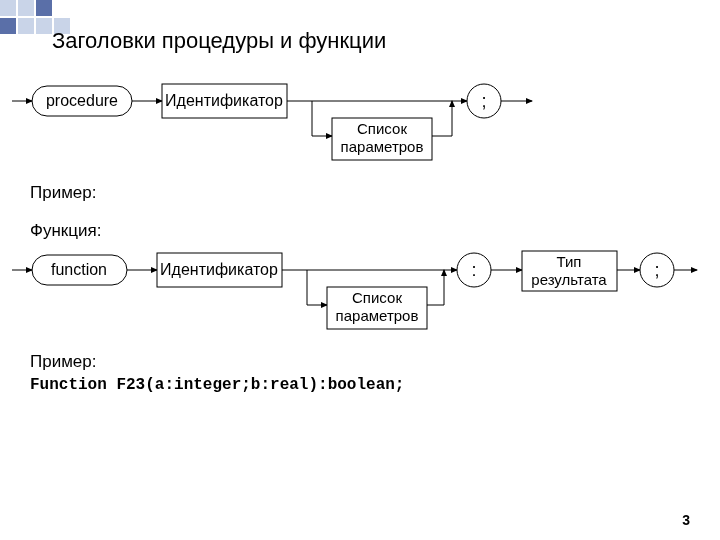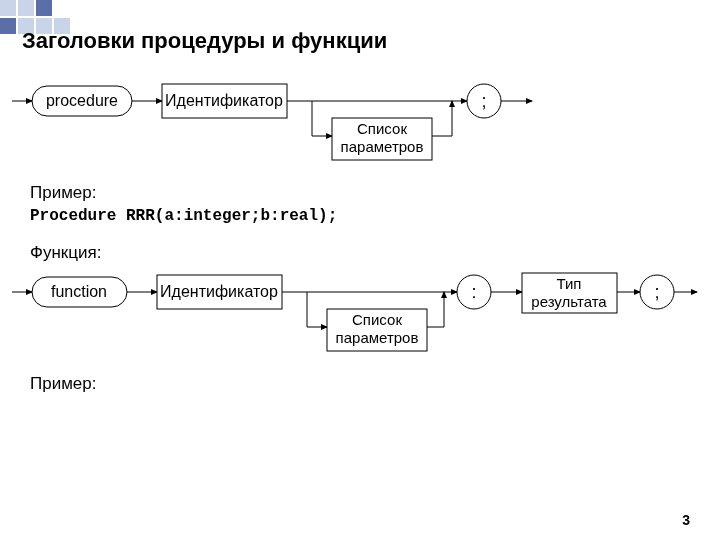--- a/index.html
+++ b/index.html
@@ -12,23 +12,23 @@
     color: #000;
     position: relative;
     overflow: hidden;
   }
   .deco-row { position: absolute; left: 0; top: 0; height: 18px; width: 100%; }
   .deco-row2 { position: absolute; left: 0; top: 18px; height: 18px; width: 100%; }
   .sq { position: absolute; width: 16px; height: 16px; background: #c9d4e8; }
   .sq.dark { background: #5a6fa8; }
   .title {
     position: absolute;
-    left: 22px; top: 28px;
+    left: 52px; top: 28px;
     font-size: 22px;
-    font-weight: bold;
+    font-weight: normal;
   }
   .content { position: absolute; left: 30px; top: 74px; width: 660px; }
   .label { font-size: 17px; margin: 6px 0 4px 0; }
   .bold { font-weight: normal; }
   .code { font-family: "Courier New", monospace; font-size: 16px; font-weight: bold; margin: 4px 0 14px 0; }
   .svgwrap { margin: 2px 0 8px -18px; }
   svg text { font-family: Arial, sans-serif; }
   .box { fill: #fff; stroke: #000; stroke-width: 1; }
   .arrow { stroke: #000; stroke-width: 1; fill: none; }
   .pagenum { position: absolute; right: 30px; bottom: 12px; font-size: 14px; font-weight: bold; }
@@ -86,21 +86,20 @@
       <circle class="box" cx="472" cy="25" r="17"></circle>
       <text x="472" y="31" text-anchor="middle" font-size="18">;</text>
 
       <line class="arrow" x1="489" y1="25" x2="520" y2="25" marker-end="url(#ah1)"></line>
     </svg>
   </div>
 
   <div class="label">
     <span class="bold">Пример</span><span>:</span>
   </div>
-  <div class="code">Procedure RRR(a:integer;b:real);</div>
 
   <div class="label" style="margin-top:18px">Функция:</div>
 
   <div class="svgwrap">
     <svg width="690" height="95" viewBox="0 0 690 95">
       <defs>
         <marker id="ah2" markerWidth="8" markerHeight="8" refX="6" refY="3" orient="auto">
           <path d="M0,0 L7,3 L0,6 Z" fill="#000"></path>
         </marker>
       </defs>
@@ -141,16 +140,17 @@
       <circle class="box" cx="645" cy="25" r="17"></circle>
       <text x="645" y="31" text-anchor="middle" font-size="18">;</text>
 
       <line class="arrow" x1="662" y1="25" x2="685" y2="25" marker-end="url(#ah2)"></line>
     </svg>
   </div>
 
   <div class="label">
     <span class="bold">Пример</span><span>:</span>
   </div>
+  <div class="code">Function F23(a:integer;b:real):boolean;</div>
 
 </div>
 
 <div class="pagenum">3</div>
 
 </body></html>

